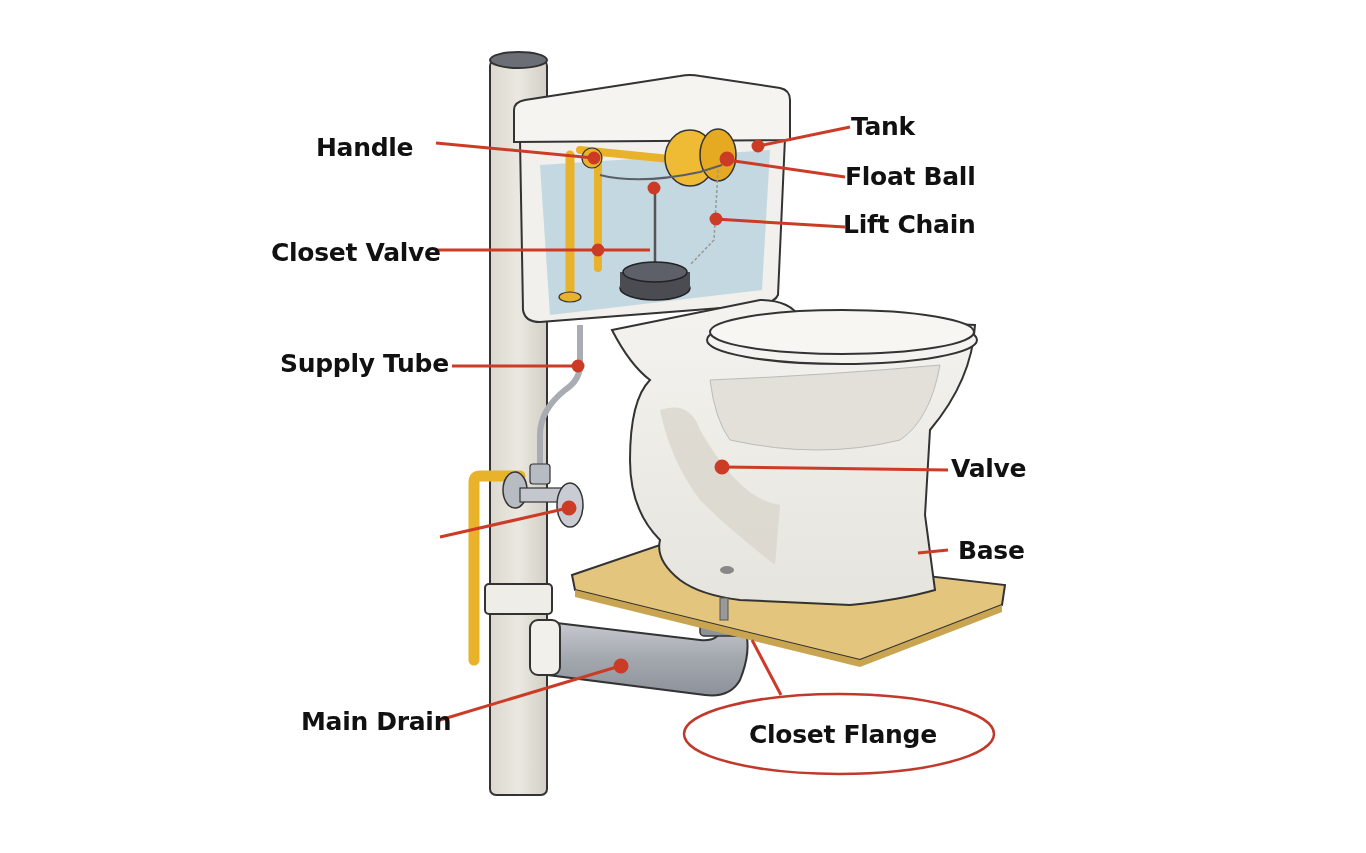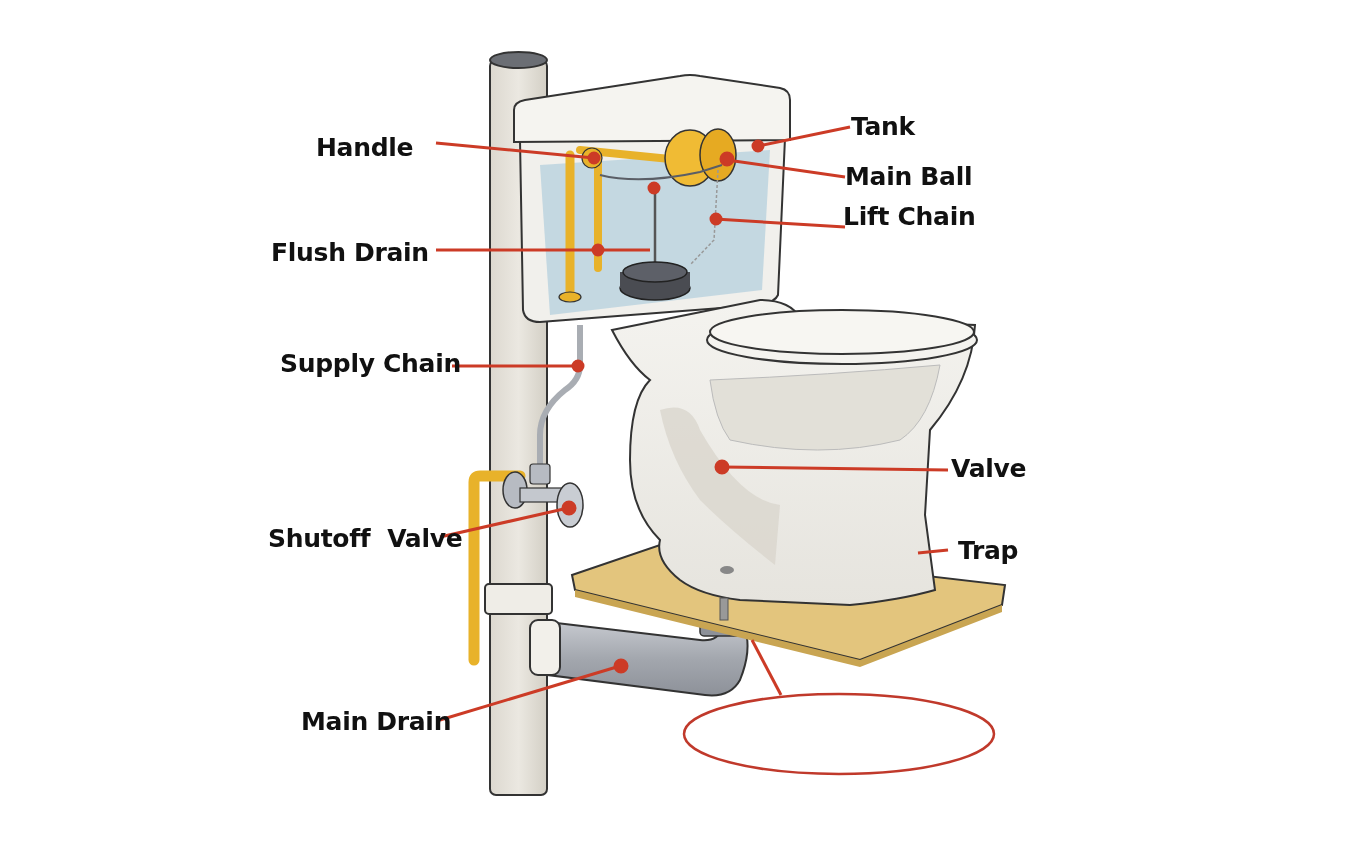--- a/index.html
+++ b/index.html
@@ -111,22 +111,22 @@
         <circle cx="716" cy="219" r="5"></circle>
     <line x1="948" y1="470" x2="722" y2="467"></line>
         <circle cx="722" cy="467" r="6"></circle>
     <line x1="948" y1="550" x2="918" y2="553"></line>
     <line x1="752" y1="640" x2="781" y2="695"></line>
   </g>
   <ellipse cx="839" cy="734" rx="155" ry="40" fill="#ffffff" stroke="#c0392b" stroke-width="2.5"></ellipse>
 </svg>
 
 <div class="lbl" style="left:316px;top:135px;">Handle</div>
-<div class="lbl" style="left:271px;top:240px;">Flush Drain</div>
-<div class="lbl" style="left:280px;top:351px;">Supply Chain</div>
-<div class="lbl" style="left:268px;top:526px;white-space:pre;">Shutoff  Valve</div>
+<div class="lbl" style="left:271px;top:240px;">Closet Valve</div>
+<div class="lbl" style="left:280px;top:351px;">Supply Tube</div>
 <div class="lbl" style="left:301px;top:709px;">Main Drain</div>
 <div class="lbl" style="left:851px;top:114px;text-align:center;">Tank</div>
-<div class="lbl" style="left:845px;top:164px;">Main Ball</div>
-<div class="lbl" style="left:843px;top:204px;text-align:center;">Lift Chain</div>
+<div class="lbl" style="left:845px;top:164px;">Float Ball</div>
+<div class="lbl" style="left:843px;top:212px;text-align:center;">Lift Chain</div>
 <div class="lbl" style="left:951px;top:456px;">Valve</div>
-<div class="lbl" style="left:958px;top:538px;">Trap</div>
+<div class="lbl" style="left:958px;top:538px;">Base</div>
+<div class="lbl" style="left:749px;top:722px;">Closet Flange</div>
 </div>
 
 </body></html>

